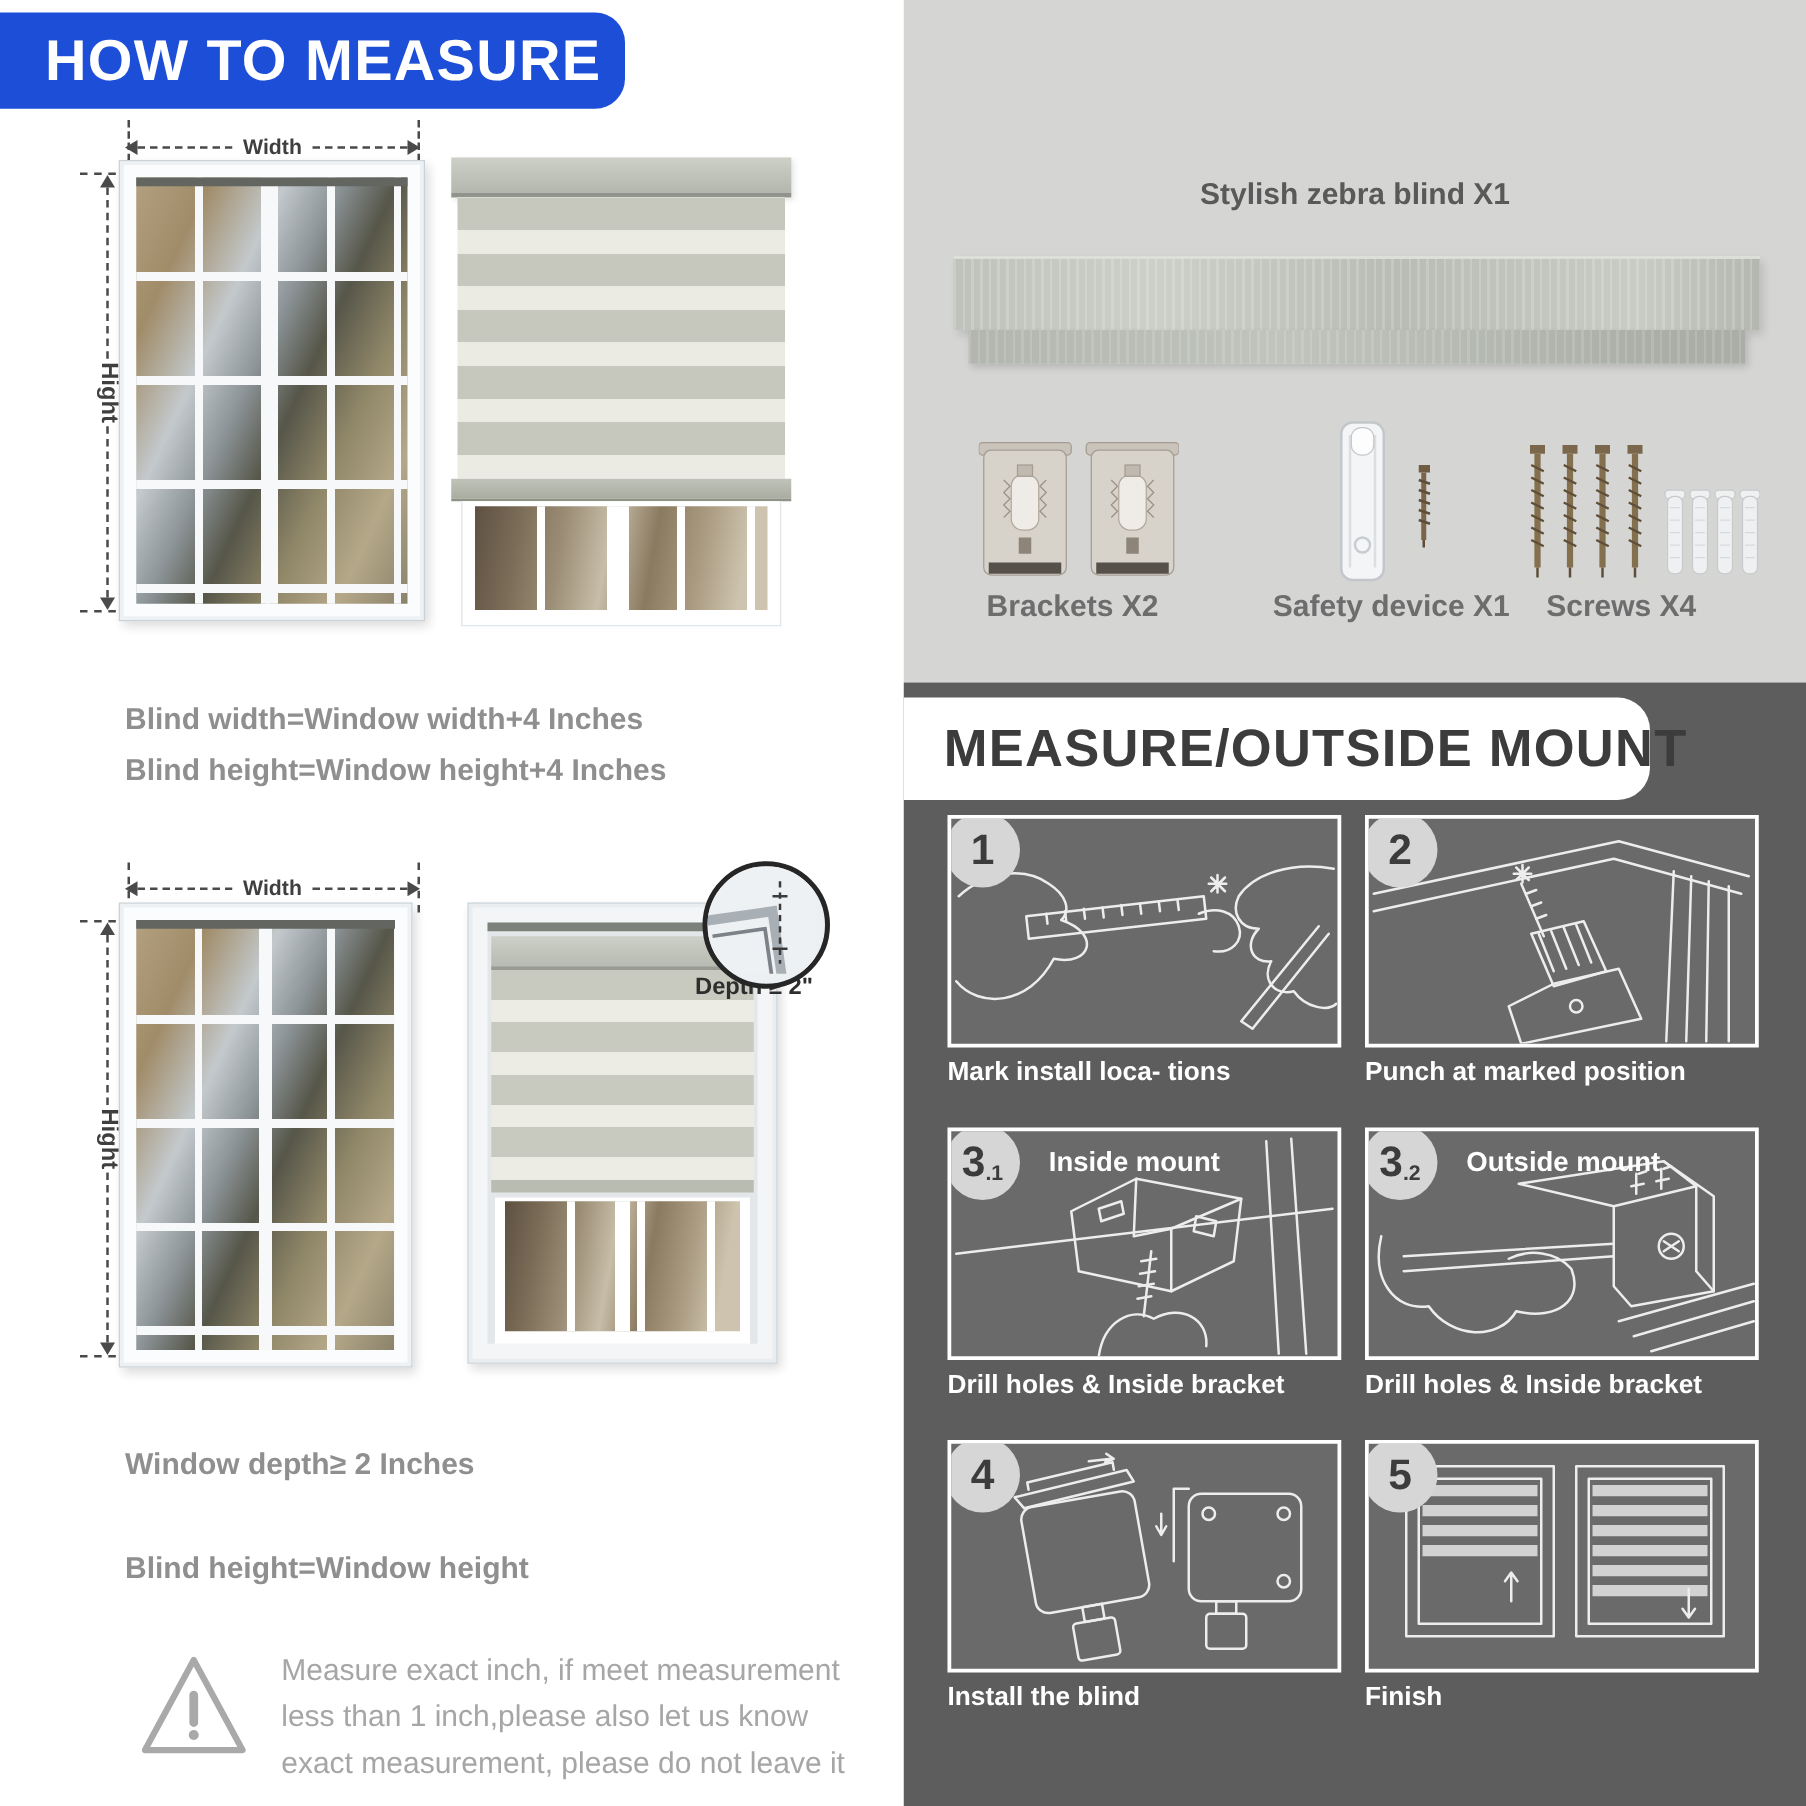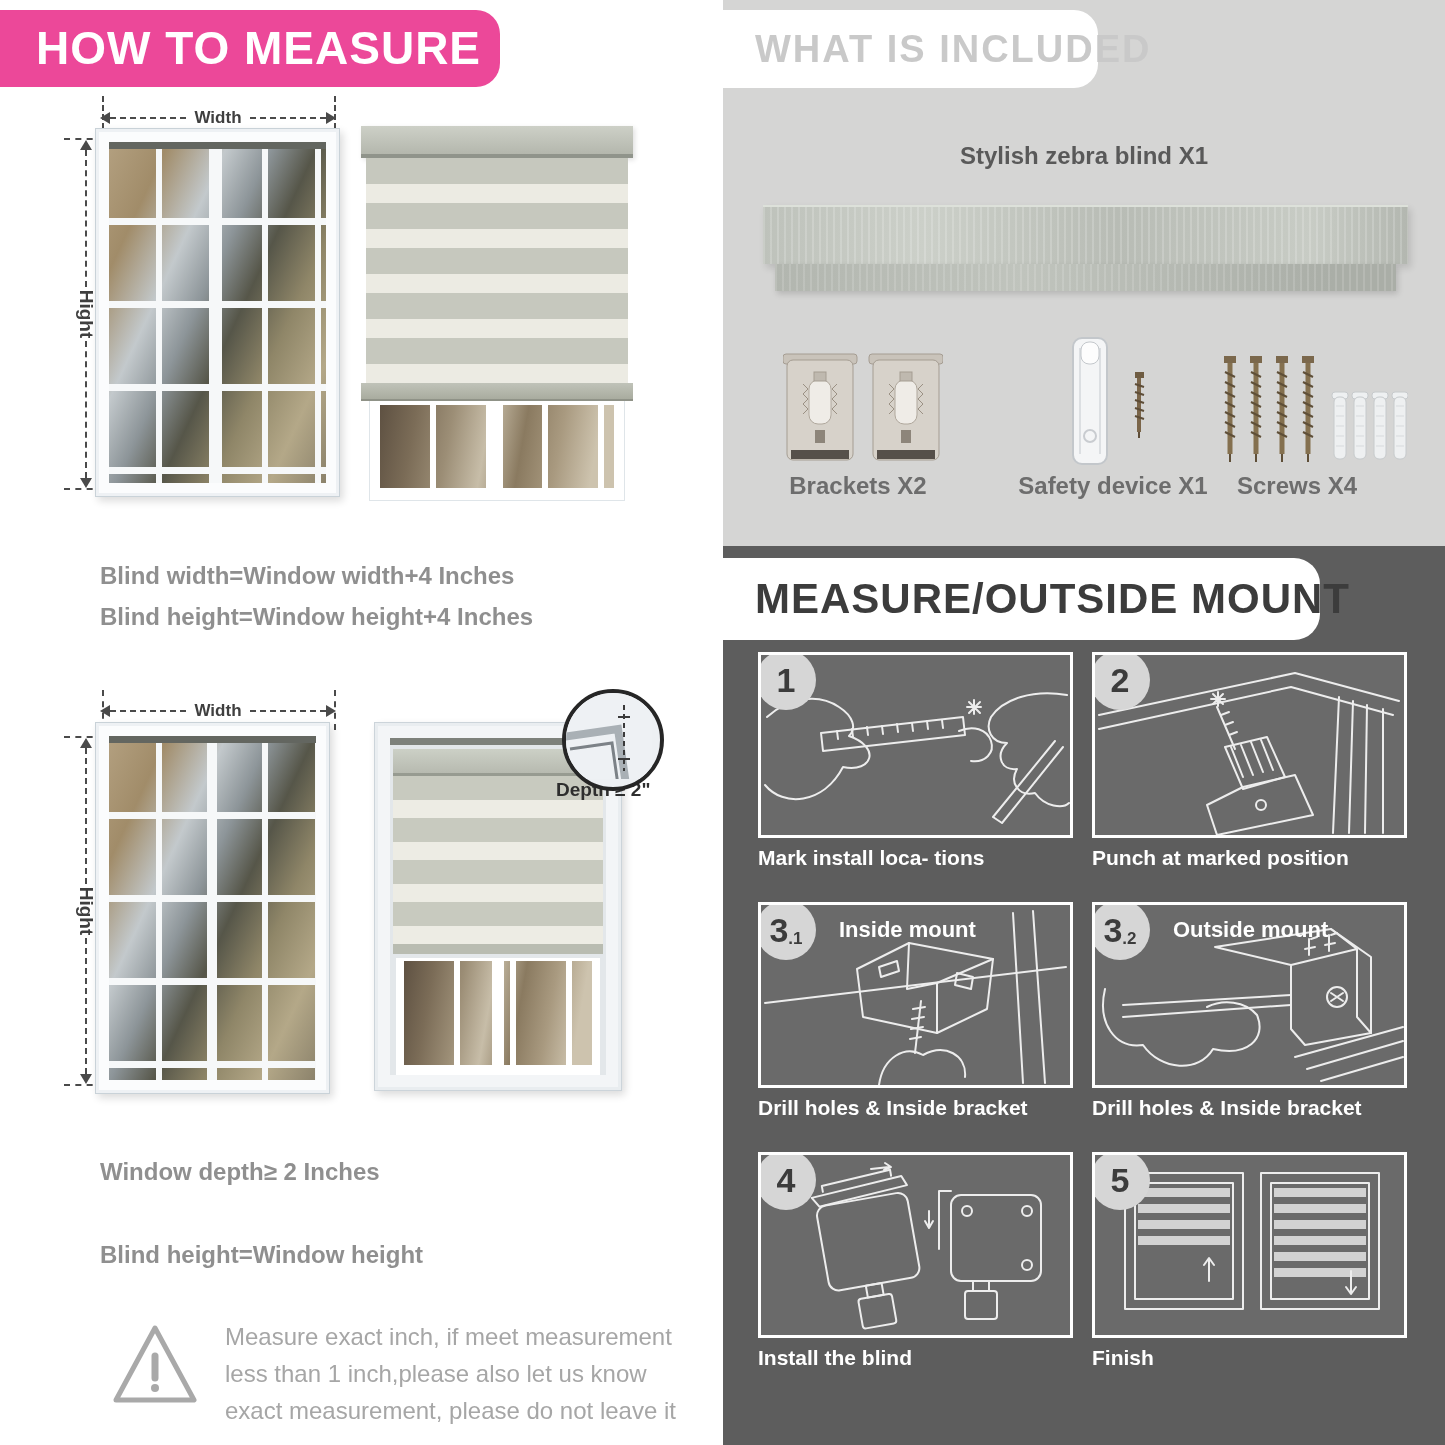--- a/index.html
+++ b/index.html
@@ -1,21 +1,21 @@
 <!DOCTYPE html>
 <html><head>
 <meta charset="utf-8">
 <style>
   html,body{margin:0;padding:0;background:#fff;}
   .page{position:relative;width:1445px;height:1445px;background:#fff;overflow:hidden;
         font-family:"Liberation Sans", sans-serif;}
   .abs{position:absolute;}
 
   
-  .htm-header{left:0;top:10px;width:500px;height:77px;background:#ec4899;
+  .htm-header{left:0;top:10px;width:500px;height:77px;background:#1d4ed8;
     border-radius:0 24px 24px 0;color:#fff;font-size:46px;font-weight:bold;
     line-height:77px;padding-left:36px;box-sizing:border-box;letter-spacing:1px;}
 
   .measure-heading{left:100px;font-size:36px;font-weight:bold;color:#454545;white-space:nowrap;}
   .measure-line{left:100px;font-size:24px;font-weight:bold;color:#8f8f8f;white-space:nowrap;}
 
   
   .h-measure{display:flex;align-items:center;height:16px;}
   .h-measure .dash{flex:1;border-top:2px dashed #4a4a4a;}
   .mlabel{font-size:17px;font-weight:bold;color:#3f3f3f;padding:0 8px;background:#fff;white-space:nowrap;}
@@ -207,21 +207,20 @@
   <div class="abs" style="left:110px;top:1320px;">
     <svg width="90" height="92" viewBox="0 0 90 92">
       <path d="M45,8 L84,80 L6,80 Z" stroke="#a9a9a9" stroke-width="5" fill="none" stroke-linejoin="round"></path>
       <path d="M45,36 L45,58" stroke="#a9a9a9" stroke-width="7" stroke-linecap="round"></path>
       <circle cx="45" cy="68" r="4" fill="#a9a9a9"></circle>
     </svg>
   </div>
   <div class="abs warning-text">Measure exact inch, if meet measurement less than 1 inch,please also let us know exact measurement, please do not leave it</div>
 
   <div class="abs rp-top">
-    <div class="abs included-header">WHAT IS INCLUDED</div>
     <div class="abs included-sub">Stylish zebra blind X1</div>
     <div class="abs rail-top"></div>
     <div class="abs rail-bottom"></div>
 
     <div class="abs" style="left:60px;top:348px;">
       <svg width="160" height="124" viewBox="0 0 160 124">
         <g>
           <rect x="0" y="6" width="74" height="10" rx="3" fill="#c9c3ba" stroke="#a59d92"></rect>
           <rect x="4" y="12" width="66" height="100" rx="6" fill="#d7d2ca" stroke="#a59d92"></rect>
           <rect x="26" y="32" width="22" height="44" rx="9" fill="#efece7" stroke="#b0a89d"></rect>

